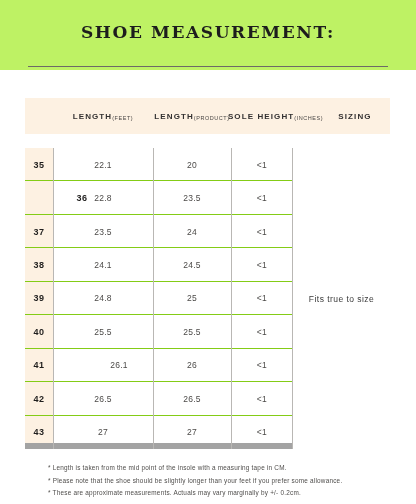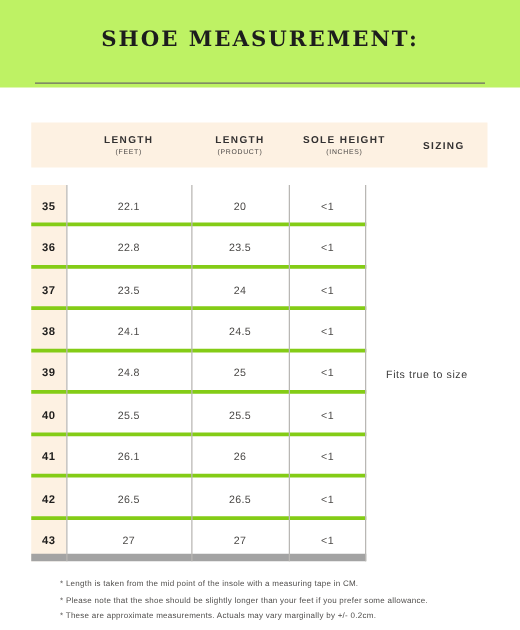--- a/index.html
+++ b/index.html
@@ -53,21 +53,21 @@
     top: 98px;
     width: 365px;
     height: 36px;
     background: #fdf1e2;
   }
   .head-cell {
     position: absolute;
     top: 0;
     height: 36px;
     display: flex;
-    flex-direction: column;
+    flex-direction: row;
     align-items: center;
     justify-content: center;
     color: #3a3a3a;
   }
   .head-main {
     font-size: 8px;
     font-weight: 600;
     letter-spacing: 1.1px;
     color: #333131;
     white-space: nowrap;
@@ -100,21 +100,21 @@
     width: 28px;
     height: 301px;
     background: #fdf1e2;
   }
   .row {
     position: absolute;
     left: 0;
     width: 268px;
     height: 33.44px;
     box-sizing: border-box;
-    border-bottom: 3px solid #84cc16;
+    border-bottom: 1px solid #84cc16;
   }
   .row.last { border-bottom: 6px solid #a3a3a3; }
   .cell {
     position: absolute;
     top: 0;
     height: 33.44px;
     display: flex;
     align-items: center;
     justify-content: center;
     font-size: 8.5px;
@@ -206,21 +206,21 @@
 <div class="table-body">
   <div class="size-band"></div>
   <div id="rows-container">
       <div class="row" style="top: 0px; height: 33.4444px;">
         <div class="cell c-size" style="height: 33.4444px;">35</div>
         <div class="cell c-feet" style="height: 33.4444px;">22.1</div>
         <div class="cell c-prod" style="height: 33.4444px;">20</div>
         <div class="cell c-sole" style="height: 33.4444px;">&lt;1</div>
       </div>
       <div class="row" style="top: 33.4444px; height: 33.4444px;">
-        <div class="cell c-size" style="height: 33.4444px;">36</div>
+        <div class="cell c-size" style="height: 33.4444px; padding-left: 43px;">36</div>
         <div class="cell c-feet" style="height: 33.4444px;">22.8</div>
         <div class="cell c-prod" style="height: 33.4444px;">23.5</div>
         <div class="cell c-sole" style="height: 33.4444px;">&lt;1</div>
       </div>
       <div class="row" style="top: 66.8889px; height: 33.4444px;">
         <div class="cell c-size" style="height: 33.4444px;">37</div>
         <div class="cell c-feet" style="height: 33.4444px;">23.5</div>
         <div class="cell c-prod" style="height: 33.4444px;">24</div>
         <div class="cell c-sole" style="height: 33.4444px;">&lt;1</div>
       </div>
@@ -237,21 +237,21 @@
         <div class="cell c-sole" style="height: 33.4444px;">&lt;1</div>
       </div>
       <div class="row" style="top: 167.222px; height: 33.4444px;">
         <div class="cell c-size" style="height: 33.4444px;">40</div>
         <div class="cell c-feet" style="height: 33.4444px;">25.5</div>
         <div class="cell c-prod" style="height: 33.4444px;">25.5</div>
         <div class="cell c-sole" style="height: 33.4444px;">&lt;1</div>
       </div>
       <div class="row" style="top: 200.667px; height: 33.4444px;">
         <div class="cell c-size" style="height: 33.4444px;">41</div>
-        <div class="cell c-feet" style="height: 33.4444px;">26.1</div>
+        <div class="cell c-feet" style="height: 33.4444px; padding-left: 16px;">26.1</div>
         <div class="cell c-prod" style="height: 33.4444px;">26</div>
         <div class="cell c-sole" style="height: 33.4444px;">&lt;1</div>
       </div>
       <div class="row" style="top: 234.111px; height: 33.4444px;">
         <div class="cell c-size" style="height: 33.4444px;">42</div>
         <div class="cell c-feet" style="height: 33.4444px;">26.5</div>
         <div class="cell c-prod" style="height: 33.4444px;">26.5</div>
         <div class="cell c-sole" style="height: 33.4444px;">&lt;1</div>
       </div>
       <div class="row last" style="top: 267.556px; height: 33.4444px;">

